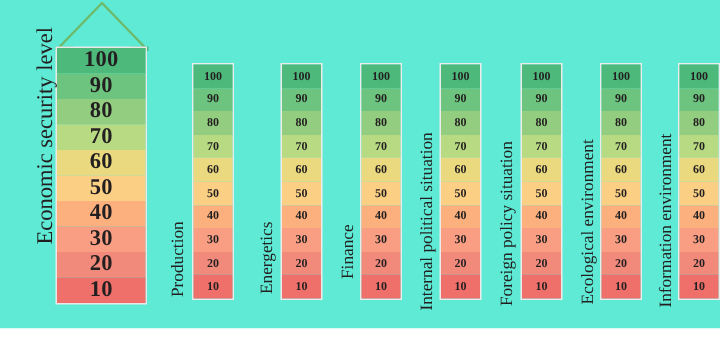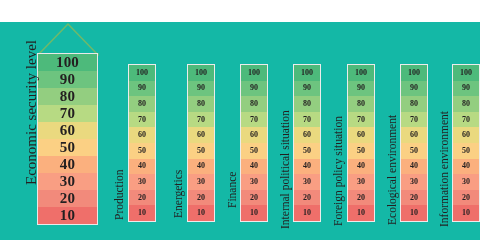--- a/index.html
+++ b/index.html
@@ -7,23 +7,22 @@
     padding: 0;
     background: #ffffff;
   }
   body {
     font-family: "Liberation Serif", serif;
   }
   #canvas {
     position: relative;
     width: 480px;
     height: 219px;
-    background: #14b8a6;
+    background: #5eead4;
     overflow: hidden;
-    margin-top: 22px;
   }
 
   
   #main-scale {
     position: absolute;
     left: 37px;
     top: 31px;
     width: 61px;
     height: 172px;
     display: flex;

